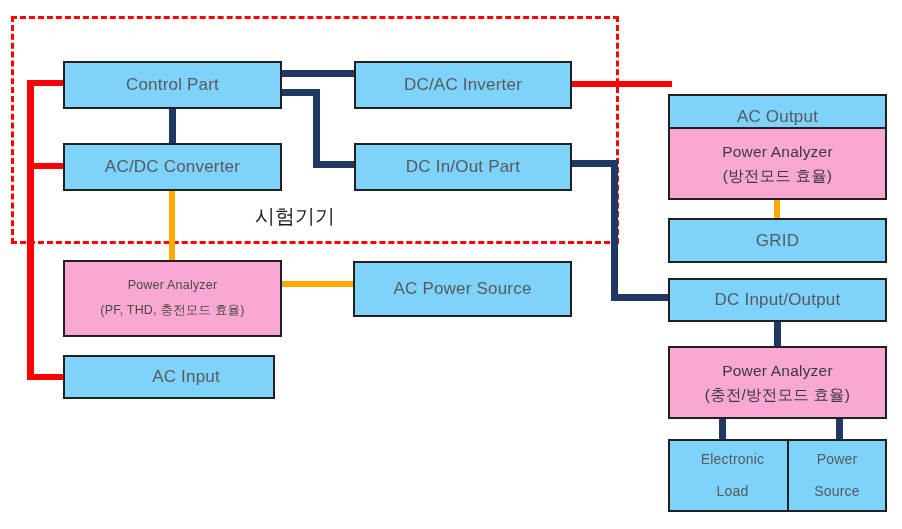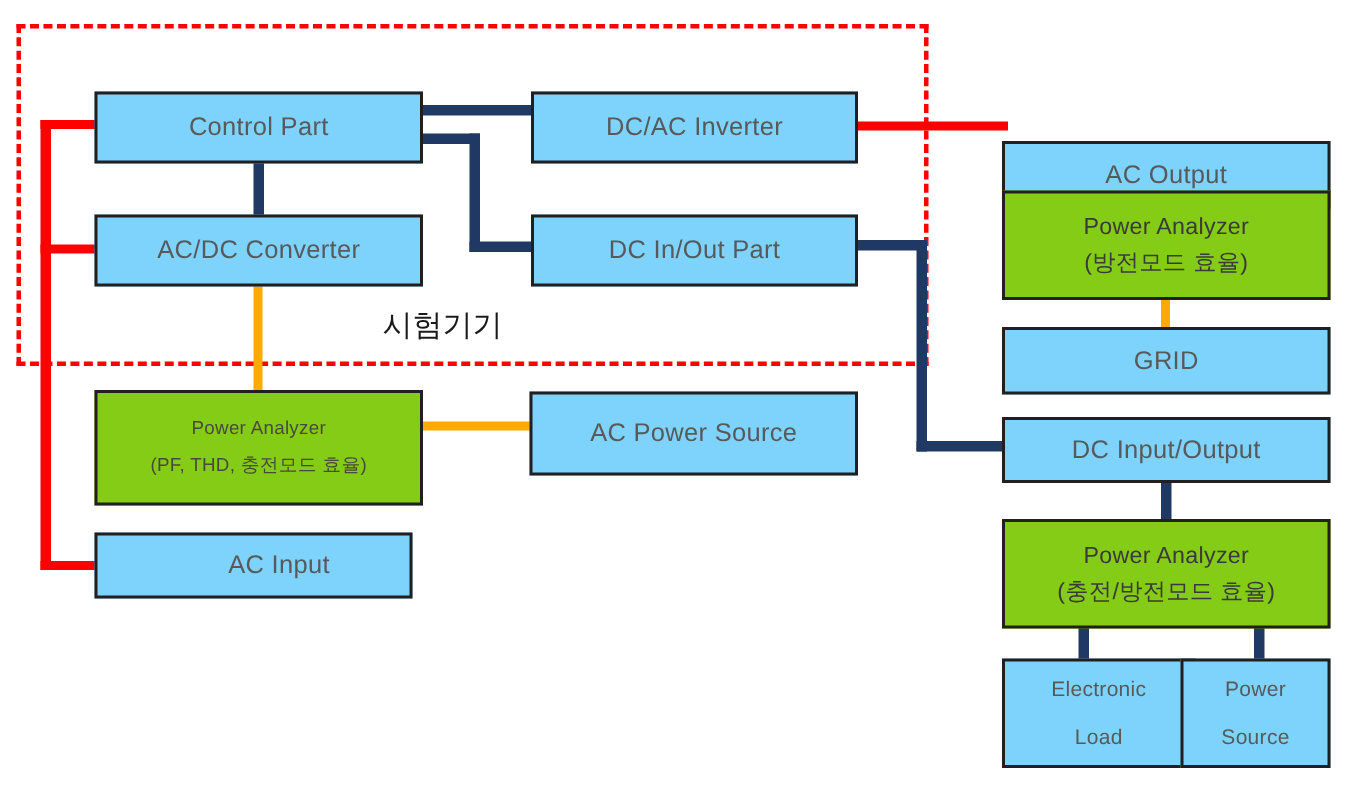--- a/index.html
+++ b/index.html
@@ -30,21 +30,21 @@
     flex-direction: column;
     align-items: center;
     justify-content: center;
     text-align: center;
     font-size: 17px;
     line-height: 1.25;
     letter-spacing: 0.2px;
     z-index: 5;
   }
   .box.yellow {
-    background: #84cc16;
+    background: #f9a8d4;
     border: 2px solid #231f20;
     color: #3a3a3a;
   }
   .box .line1,
   .box .line2 {
     display: block;
     width: 100%;
   }
   .box.pa-small {
     font-size: 12.5px;

